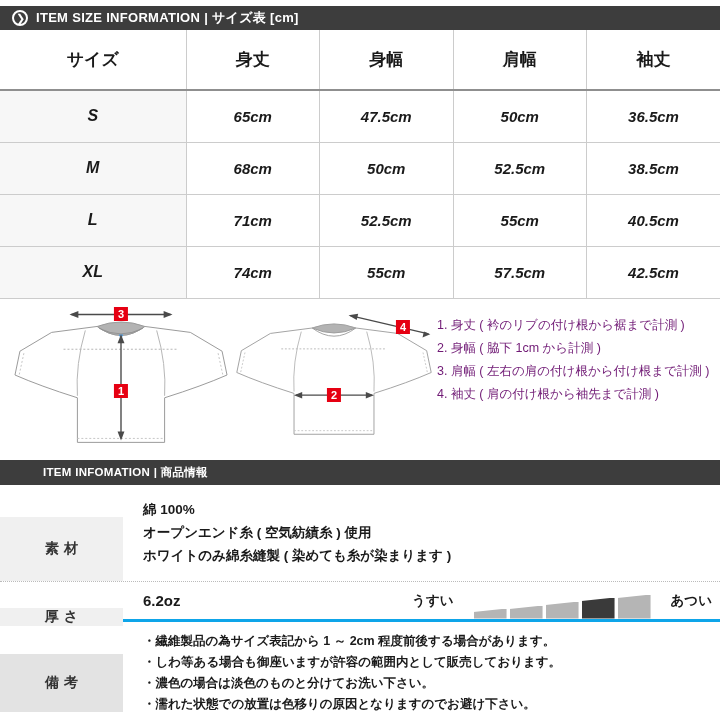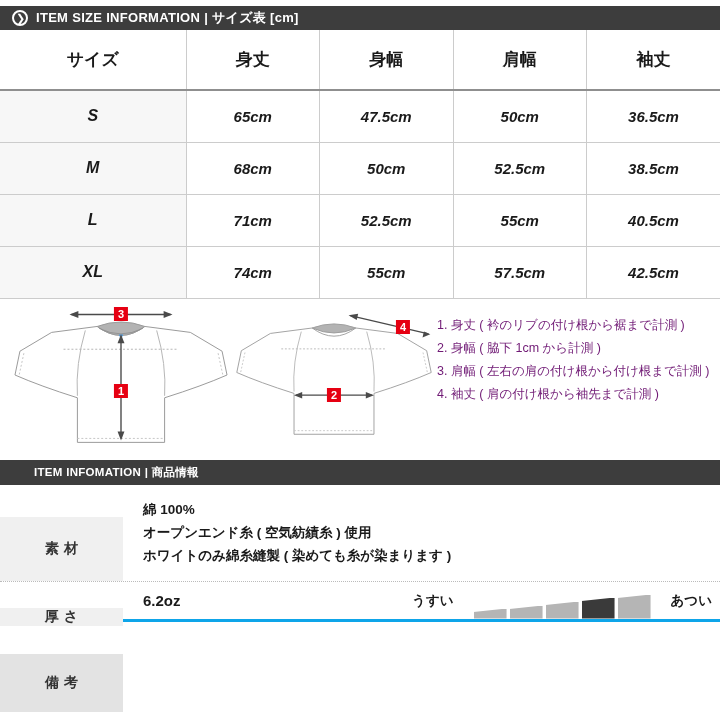--- a/index.html
+++ b/index.html
@@ -8,21 +8,21 @@
   .page { position:relative; width:720px; height:720px; background:#fff; overflow:hidden; }
 
   
   .bar { position:absolute; left:0; width:720px; background:#3d3d3d; color:#fff;
          display:flex; align-items:center; }
   .bar1 { top:6px; height:24px; padding-left:12px; gap:8px; }
   .bar1 .bar-title { font-size:13px; font-weight:bold; letter-spacing:.3px; }
   .circle-icon { width:16px; height:16px; border:2px solid #fff; border-radius:50%;
                  display:flex; align-items:center; justify-content:center;
                  font-size:11px; font-weight:bold; line-height:1; padding-left:1px; }
-  .bar2 { top:460px; height:25px; padding-left:34px; }
+  .bar2 { top:460px; height:25px; padding-left:43px; }
   .bar2 .bar-title { font-size:11.5px; font-weight:bold; letter-spacing:.3px; }
 
   
   .size-table { position:absolute; top:30px; left:0; width:720px; border-collapse:collapse; table-layout:fixed; }
   .size-table col.c0 { width:186px; }
   .size-table th, .size-table td { text-align:center; vertical-align:middle;
       border-right:1px solid #ccc; }
   .size-table th:last-child, .size-table td:last-child { border-right:none; }
   .size-table thead th { height:60px; font-size:17px; font-weight:bold; border-bottom:2px solid #8f8f8f; background:#fff; }
   .size-table tbody td { height:52px; border-bottom:1px solid #ccc; background:#fff;
@@ -211,16 +211,22 @@
             <span class="sbar h4 dark"></span>
             <span class="sbar h5"></span>
           </span>
           <span class="scale-max">あつい</span>
         </span>
       </div>
     </div>
 
     <div class="info-row row-remarks">
       <div class="info-label">備考</div>
+      <div class="info-content">
+        <div>・繊維製品の為サイズ表記から 1 ～ 2cm 程度前後する場合があります。</div>
+        <div>・しわ等ある場合も御座いますが許容の範囲内として販売しております。</div>
+        <div>・濃色の場合は淡色のものと分けてお洗い下さい。</div>
+        <div>・濡れた状態での放置は色移りの原因となりますのでお避け下さい。</div>
+      </div>
     </div>
   </div>
 
 </div>
 
 </body></html>

